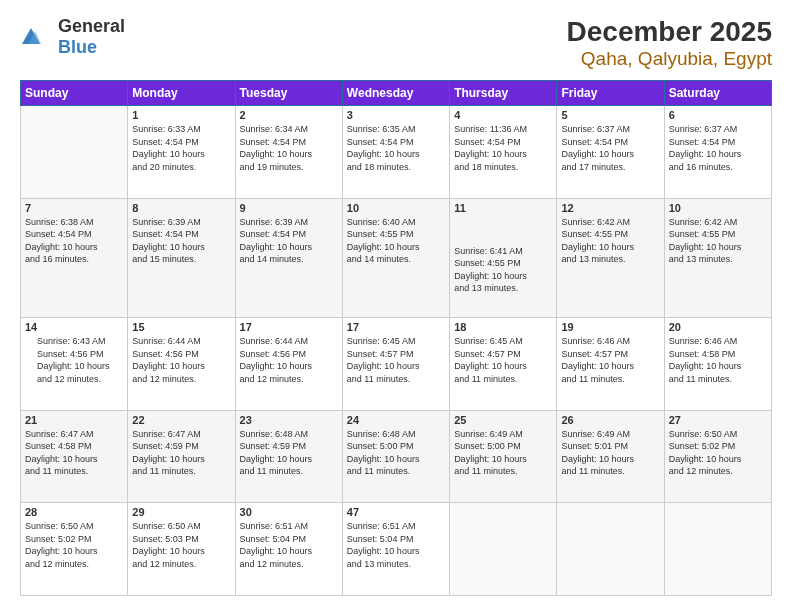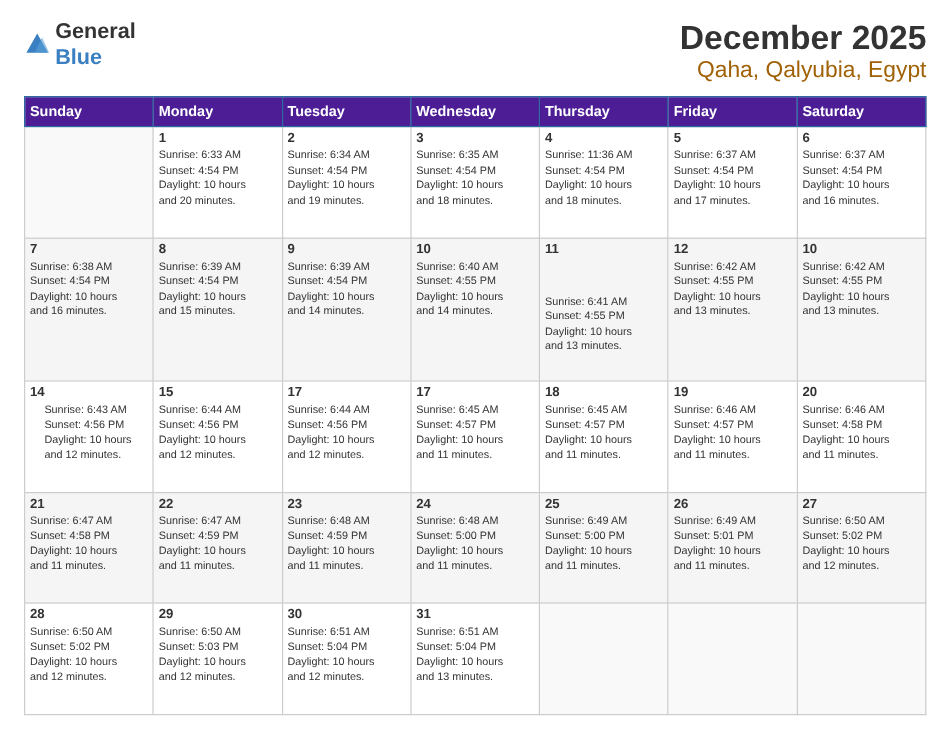--- a/index.html
+++ b/index.html
@@ -19,21 +19,21 @@
     }
     .header {
       display: flex;
       justify-content: space-between;
       align-items: flex-start;
       margin-bottom: 10px;
     }
     .logo {
       display: flex;
       align-items: center;
-      gap: 4px;
+      gap: 16px;
     }
     .logo-text-general {
       font-size: 18px;
       font-weight: bold;
       color: #333;
     }
     .logo-text-blue {
       font-size: 18px;
       font-weight: bold;
       color: #3a7fc1;
@@ -55,21 +55,21 @@
       color: #a16207;
     }
     .calendar {
       flex: 1;
       border: 1px solid #ccc;
       border-collapse: collapse;
       width: 100%;
       table-layout: fixed;
     }
     .calendar th {
-      background: #4c1d95;
+      background: #6d28d9;
       color: #fff;
       font-size: 12px;
       font-weight: bold;
       padding: 5px 4px;
       text-align: left;
       border: 1px solid #2d6aa0;
     }
     .calendar td {
       border: 1px solid #ccc;
       vertical-align: top;
@@ -347,21 +347,21 @@
 and 12 minutes.</div>
           </td>
           <td>
             <span class="day-number">30</span>
             <div class="day-info" style="white-space: pre-line;">Sunrise: 6:51 AM
 Sunset: 5:04 PM
 Daylight: 10 hours
 and 12 minutes.</div>
           </td>
           <td>
-            <span class="day-number">31</span>
+            <span class="day-number">47</span>
             <div class="day-info" style="white-space: pre-line;">Sunrise: 6:51 AM
 Sunset: 5:04 PM
 Daylight: 10 hours
 and 13 minutes.</div>
           </td>
           <td class="empty"></td>
           <td class="empty"></td>
           <td class="empty"></td>
         </tr>
       </tbody>

